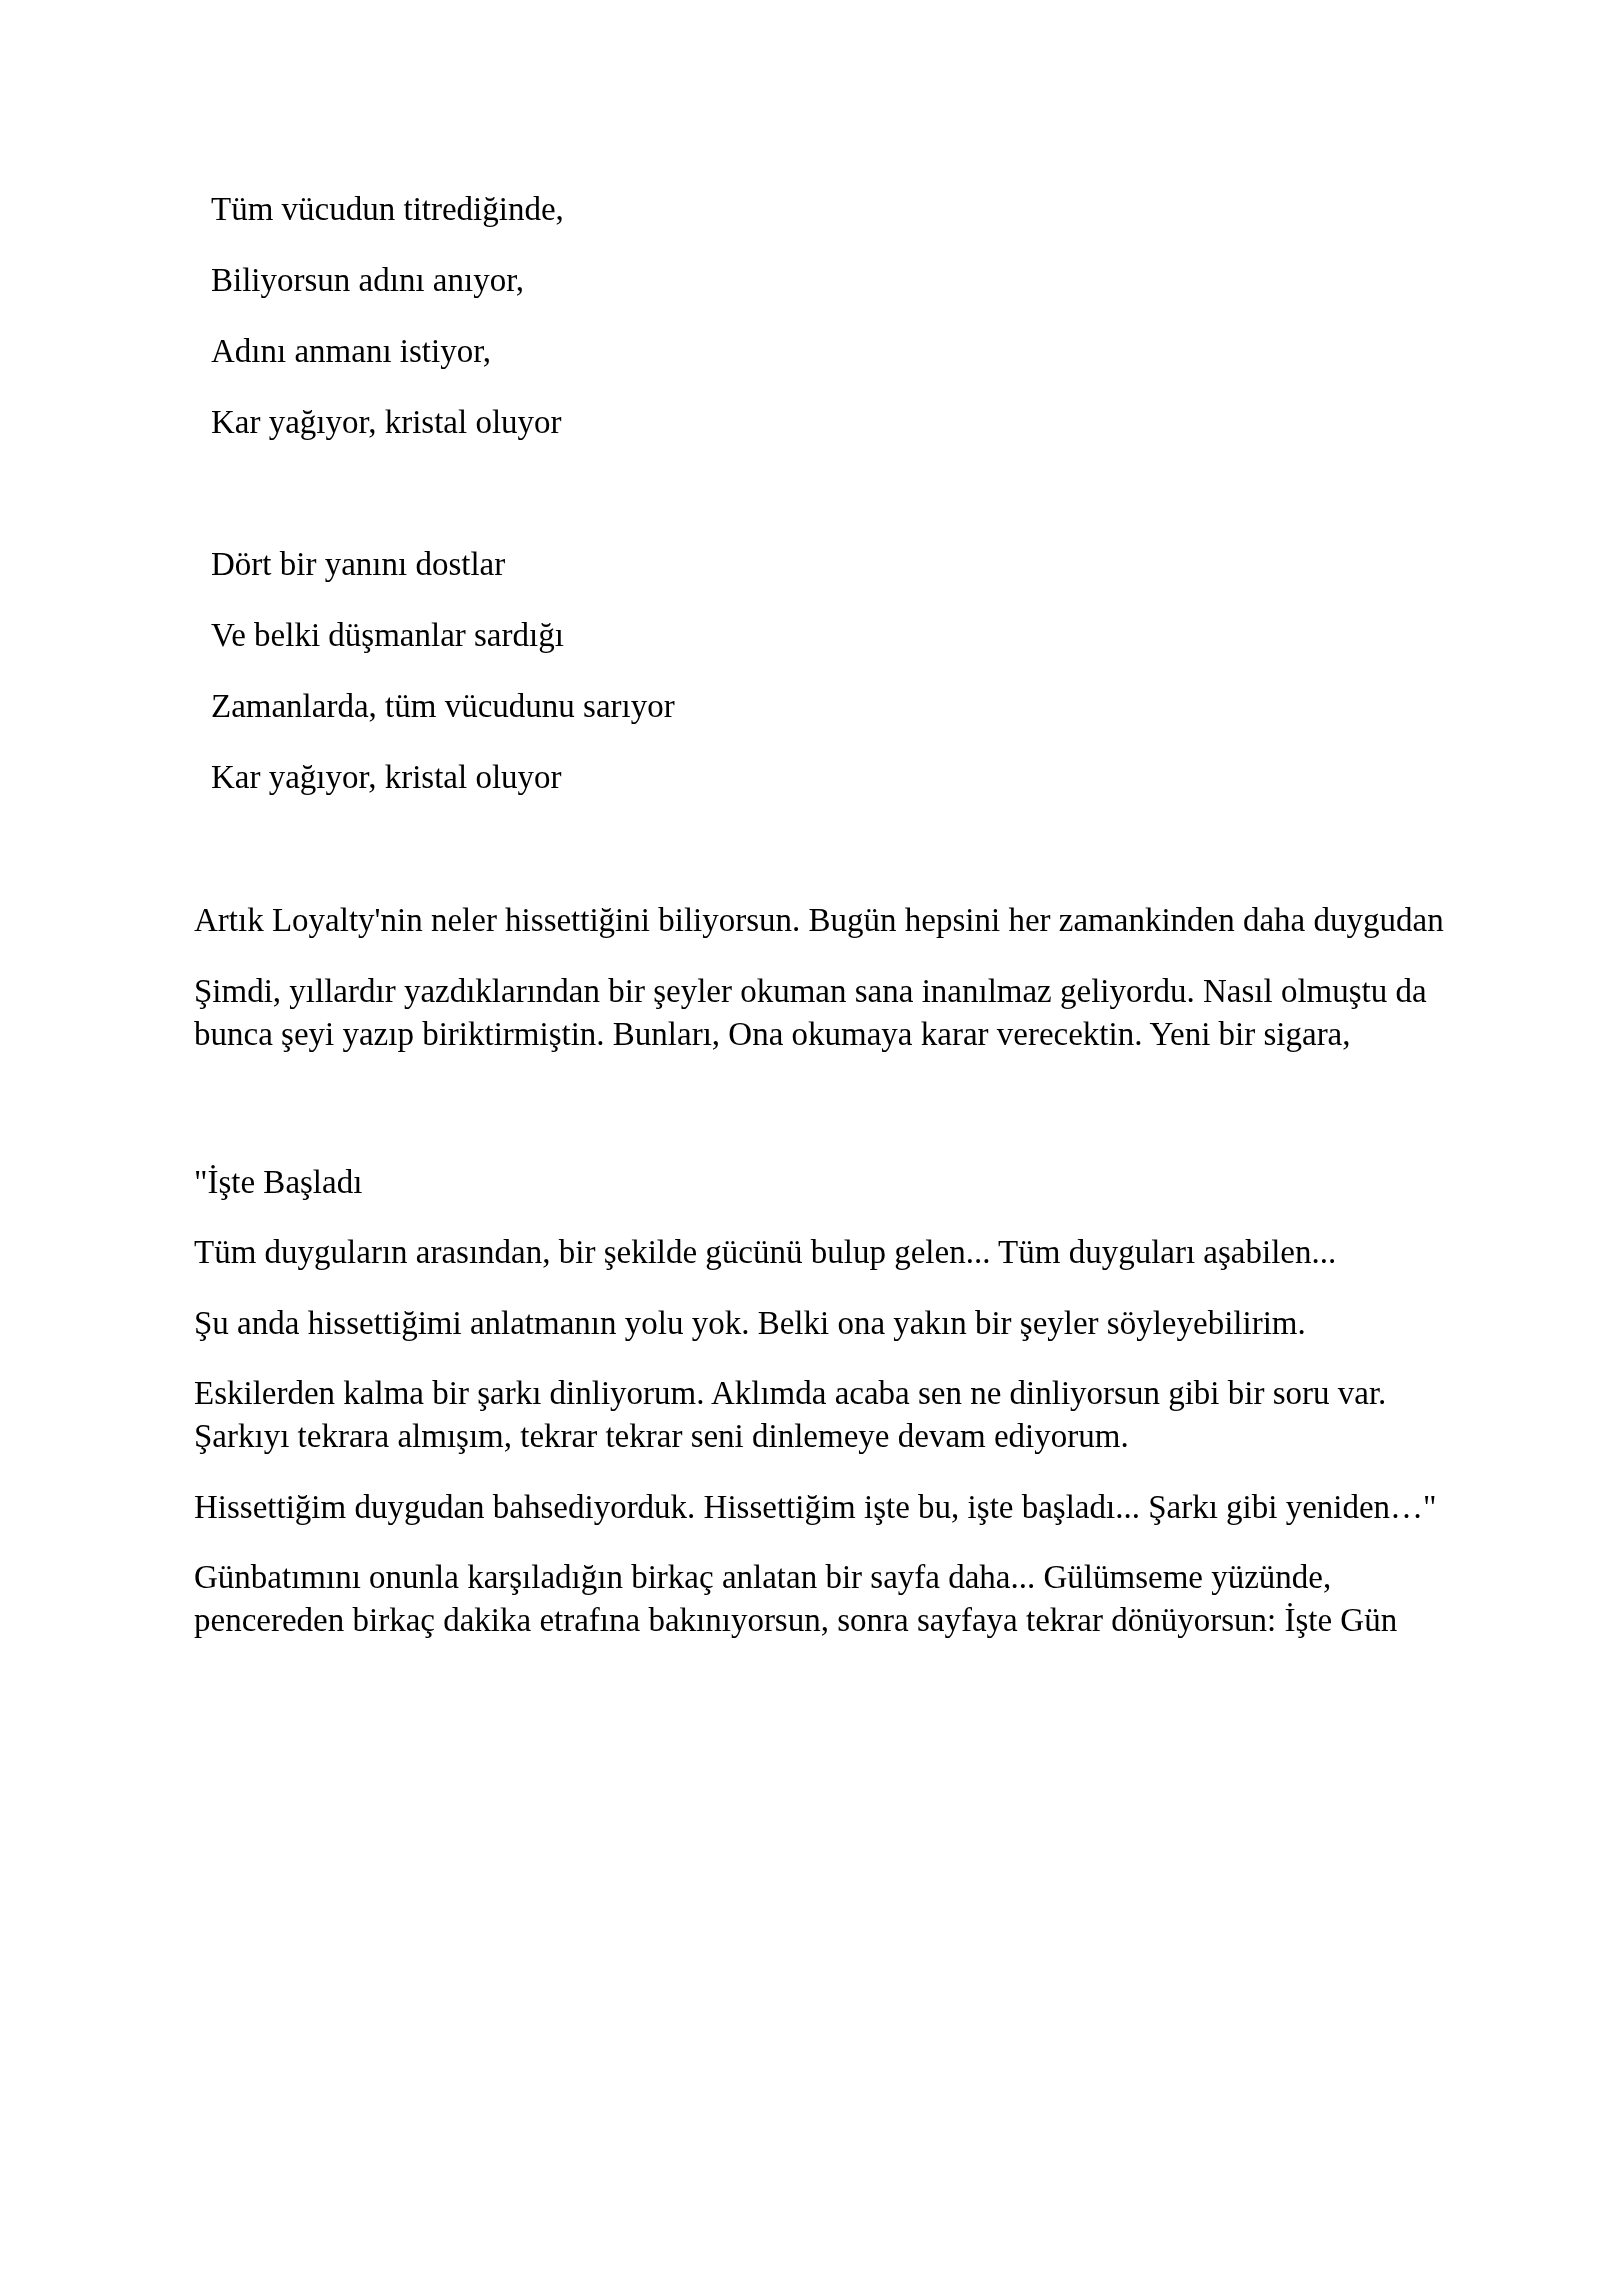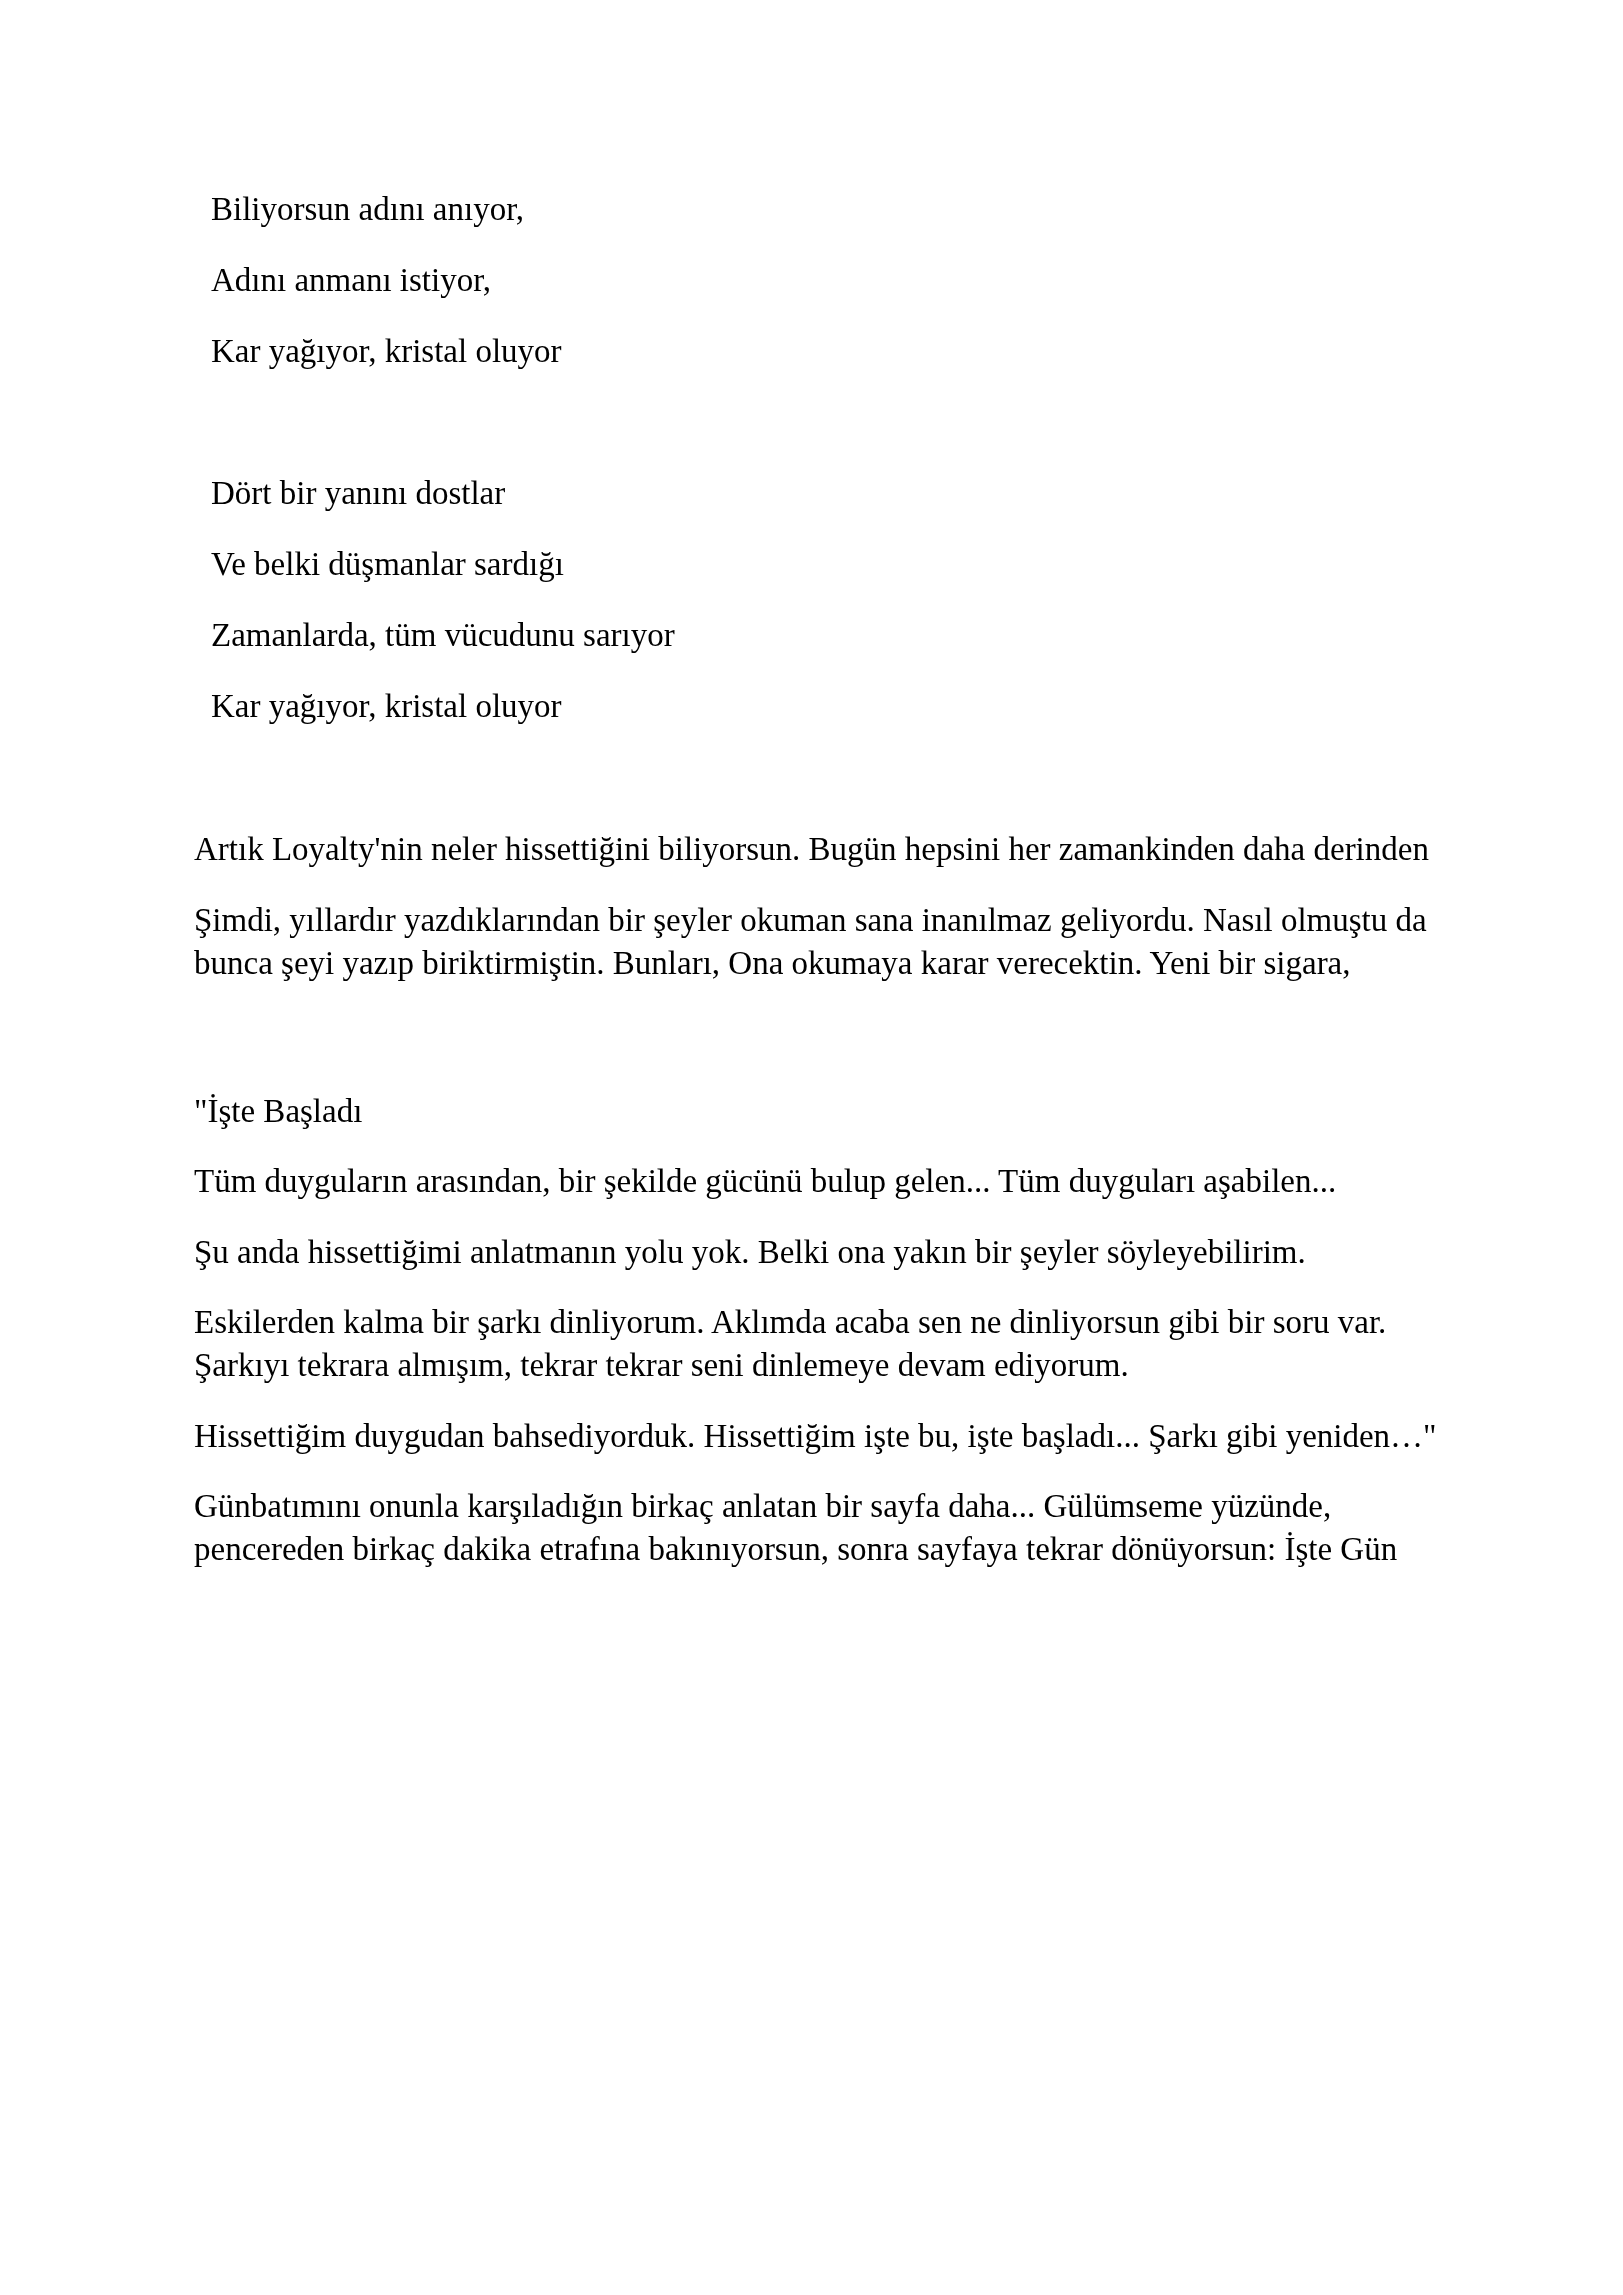--- a/index.html
+++ b/index.html
@@ -45,20 +45,21 @@
   }
 </style>
 </head>
 <body>
 
 <div class="page">
 
   <section class="poem">
 
     <div class="stanza">
+      <div class="poem-line">Tüm vücudun titrediğinde,</div>
       <div class="poem-line">Biliyorsun adını anıyor,</div>
       <div class="poem-line">Adını anmanı istiyor,</div>
       <div class="poem-line">Kar yağıyor, kristal oluyor</div>
     </div>
 
     <div class="stanza-gap"></div>
 
     <div class="stanza">
       <div class="poem-line">Dört bir yanını dostlar</div>
       <div class="poem-line">Ve belki düşmanlar sardığı</div>
@@ -67,21 +68,21 @@
     </div>
 
     <div class="stanza-gap"></div>
 
 
   </section>
 
   <section class="prose">
 
     <p class="para">
-      <span class="line">Artık Loyalty'nin neler hissettiğini biliyorsun. Bugün hepsini her zamankinden daha derinden</span>
+      <span class="line">Artık Loyalty'nin neler hissettiğini biliyorsun. Bugün hepsini her zamankinden daha duygudan</span>
     </p>
 
     <p class="para">
       <span class="line">Şimdi, yıllardır yazdıklarından bir şeyler okuman sana inanılmaz geliyordu. Nasıl olmuştu da</span>
       <span class="line">bunca şeyi yazıp biriktirmiştin. Bunları, Ona okumaya karar verecektin. Yeni bir sigara,</span>
     </p>
 
     <div class="blank-para"></div>
 
     <p class="para">

